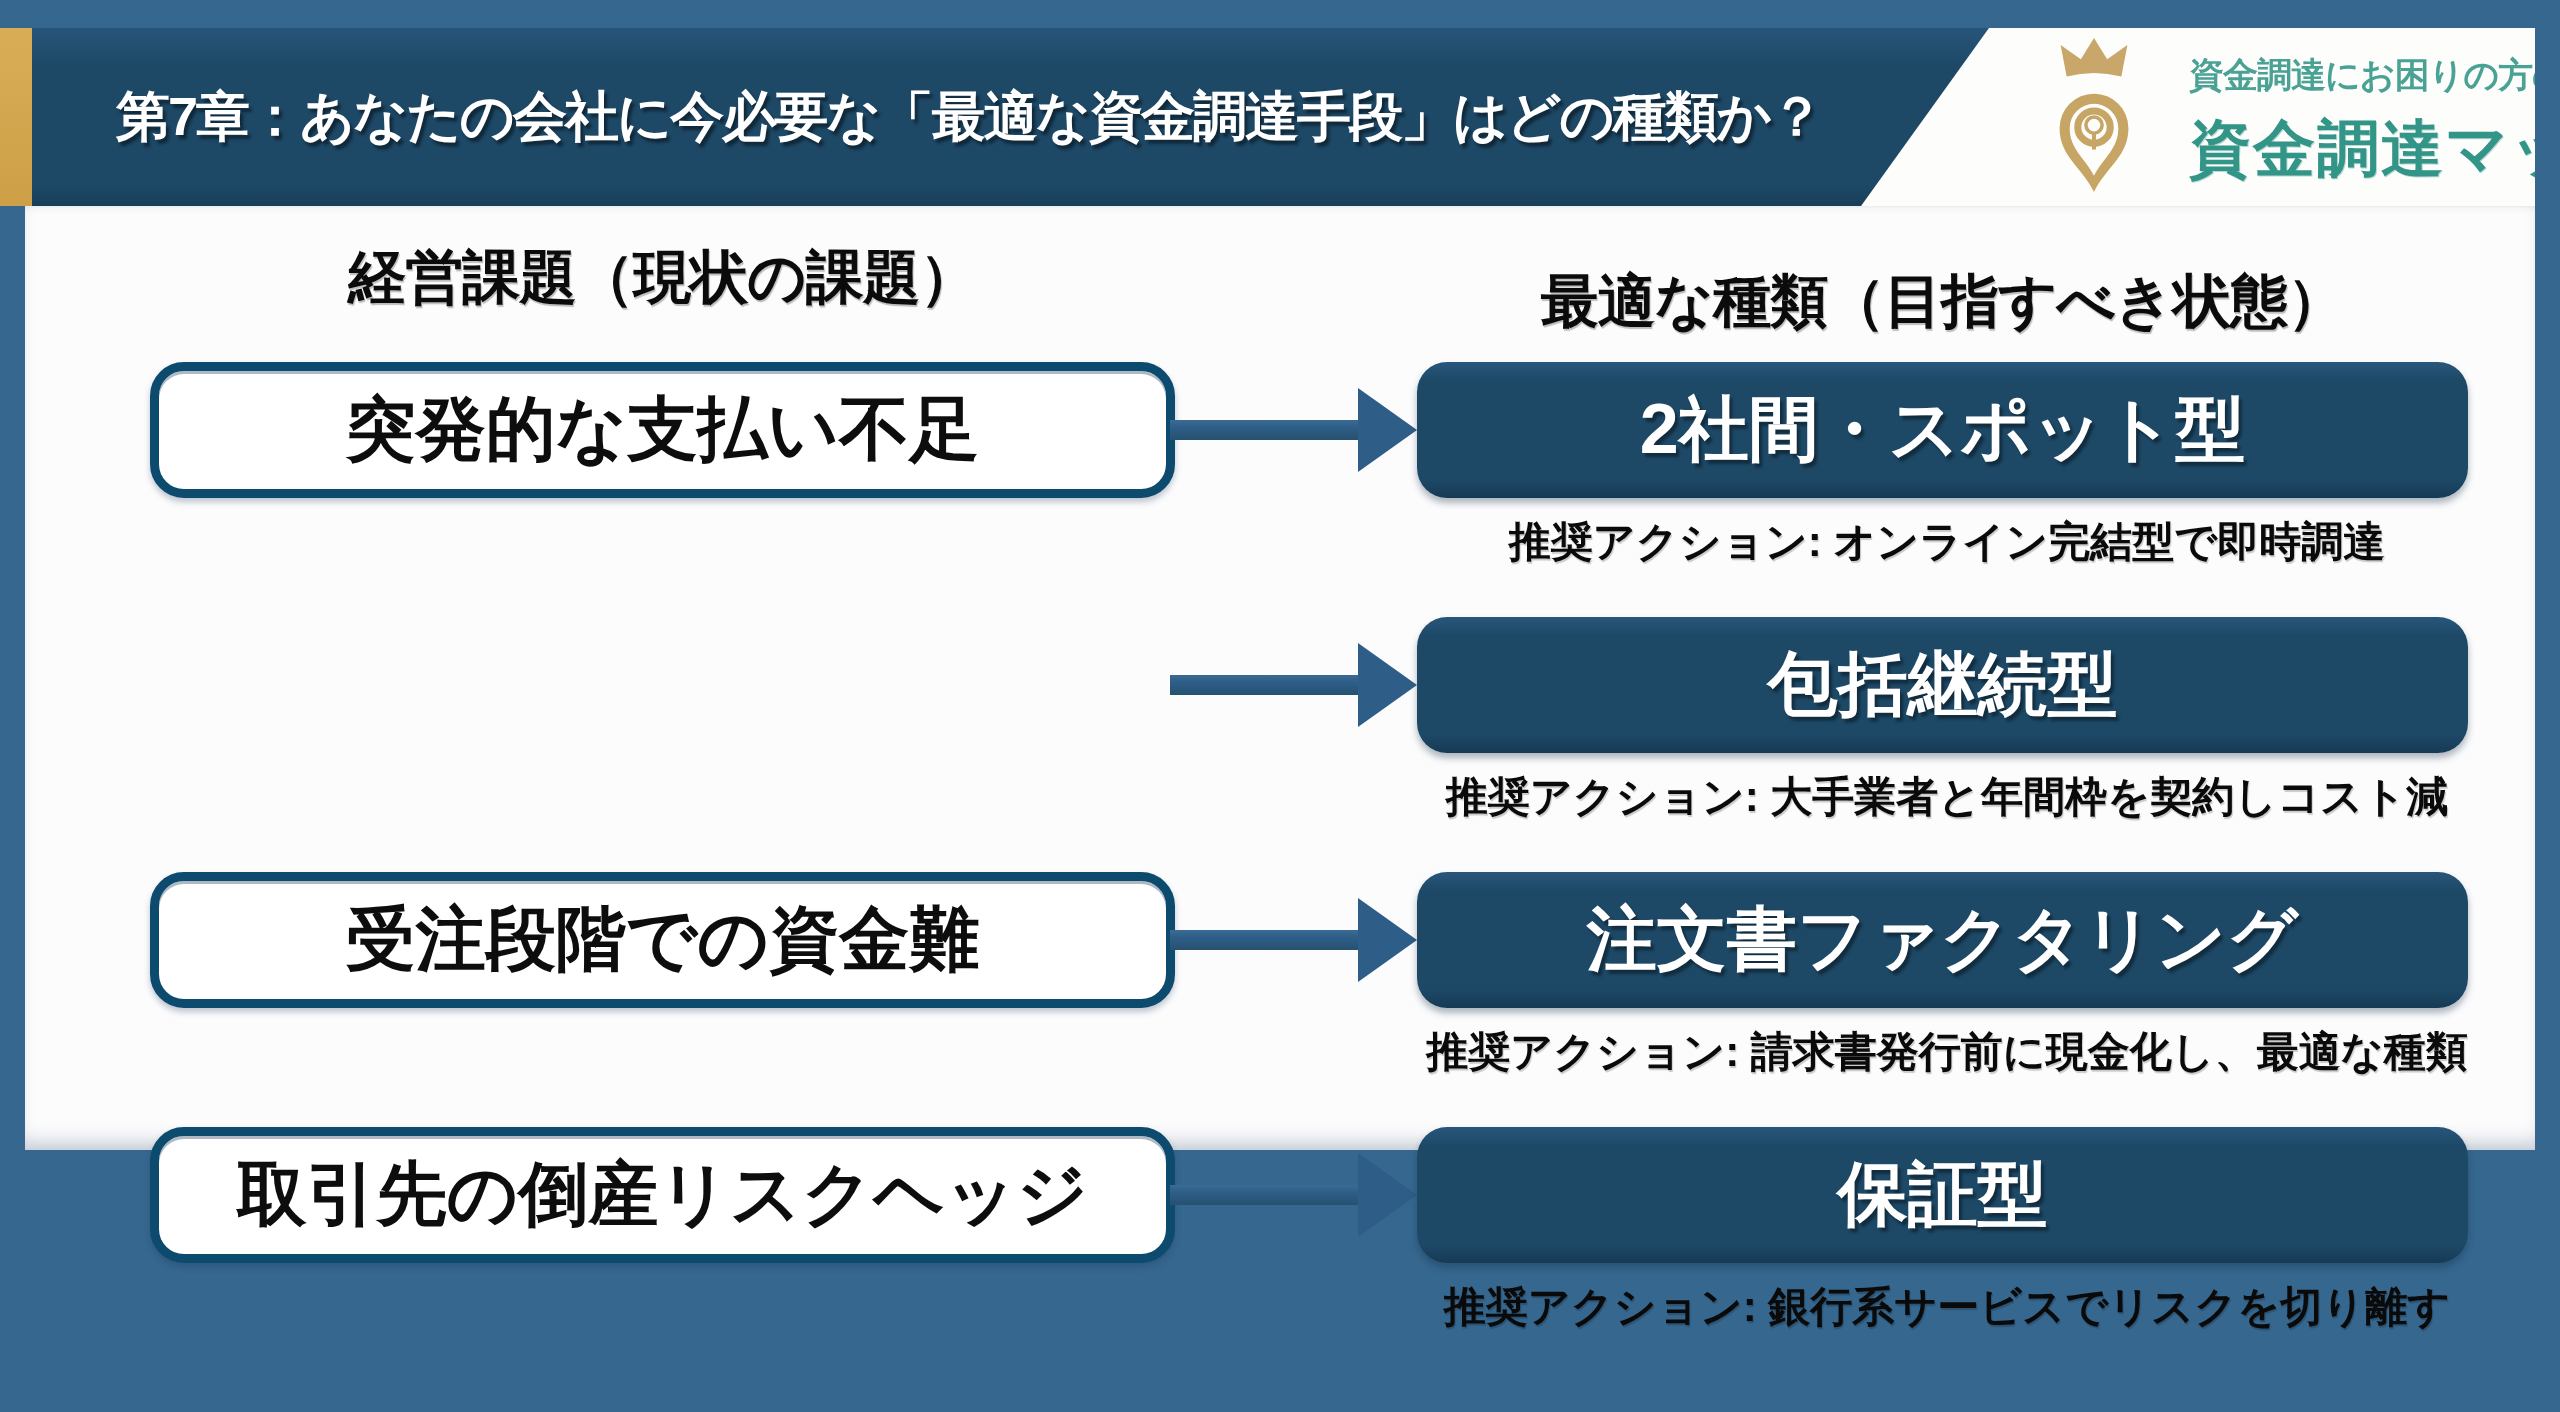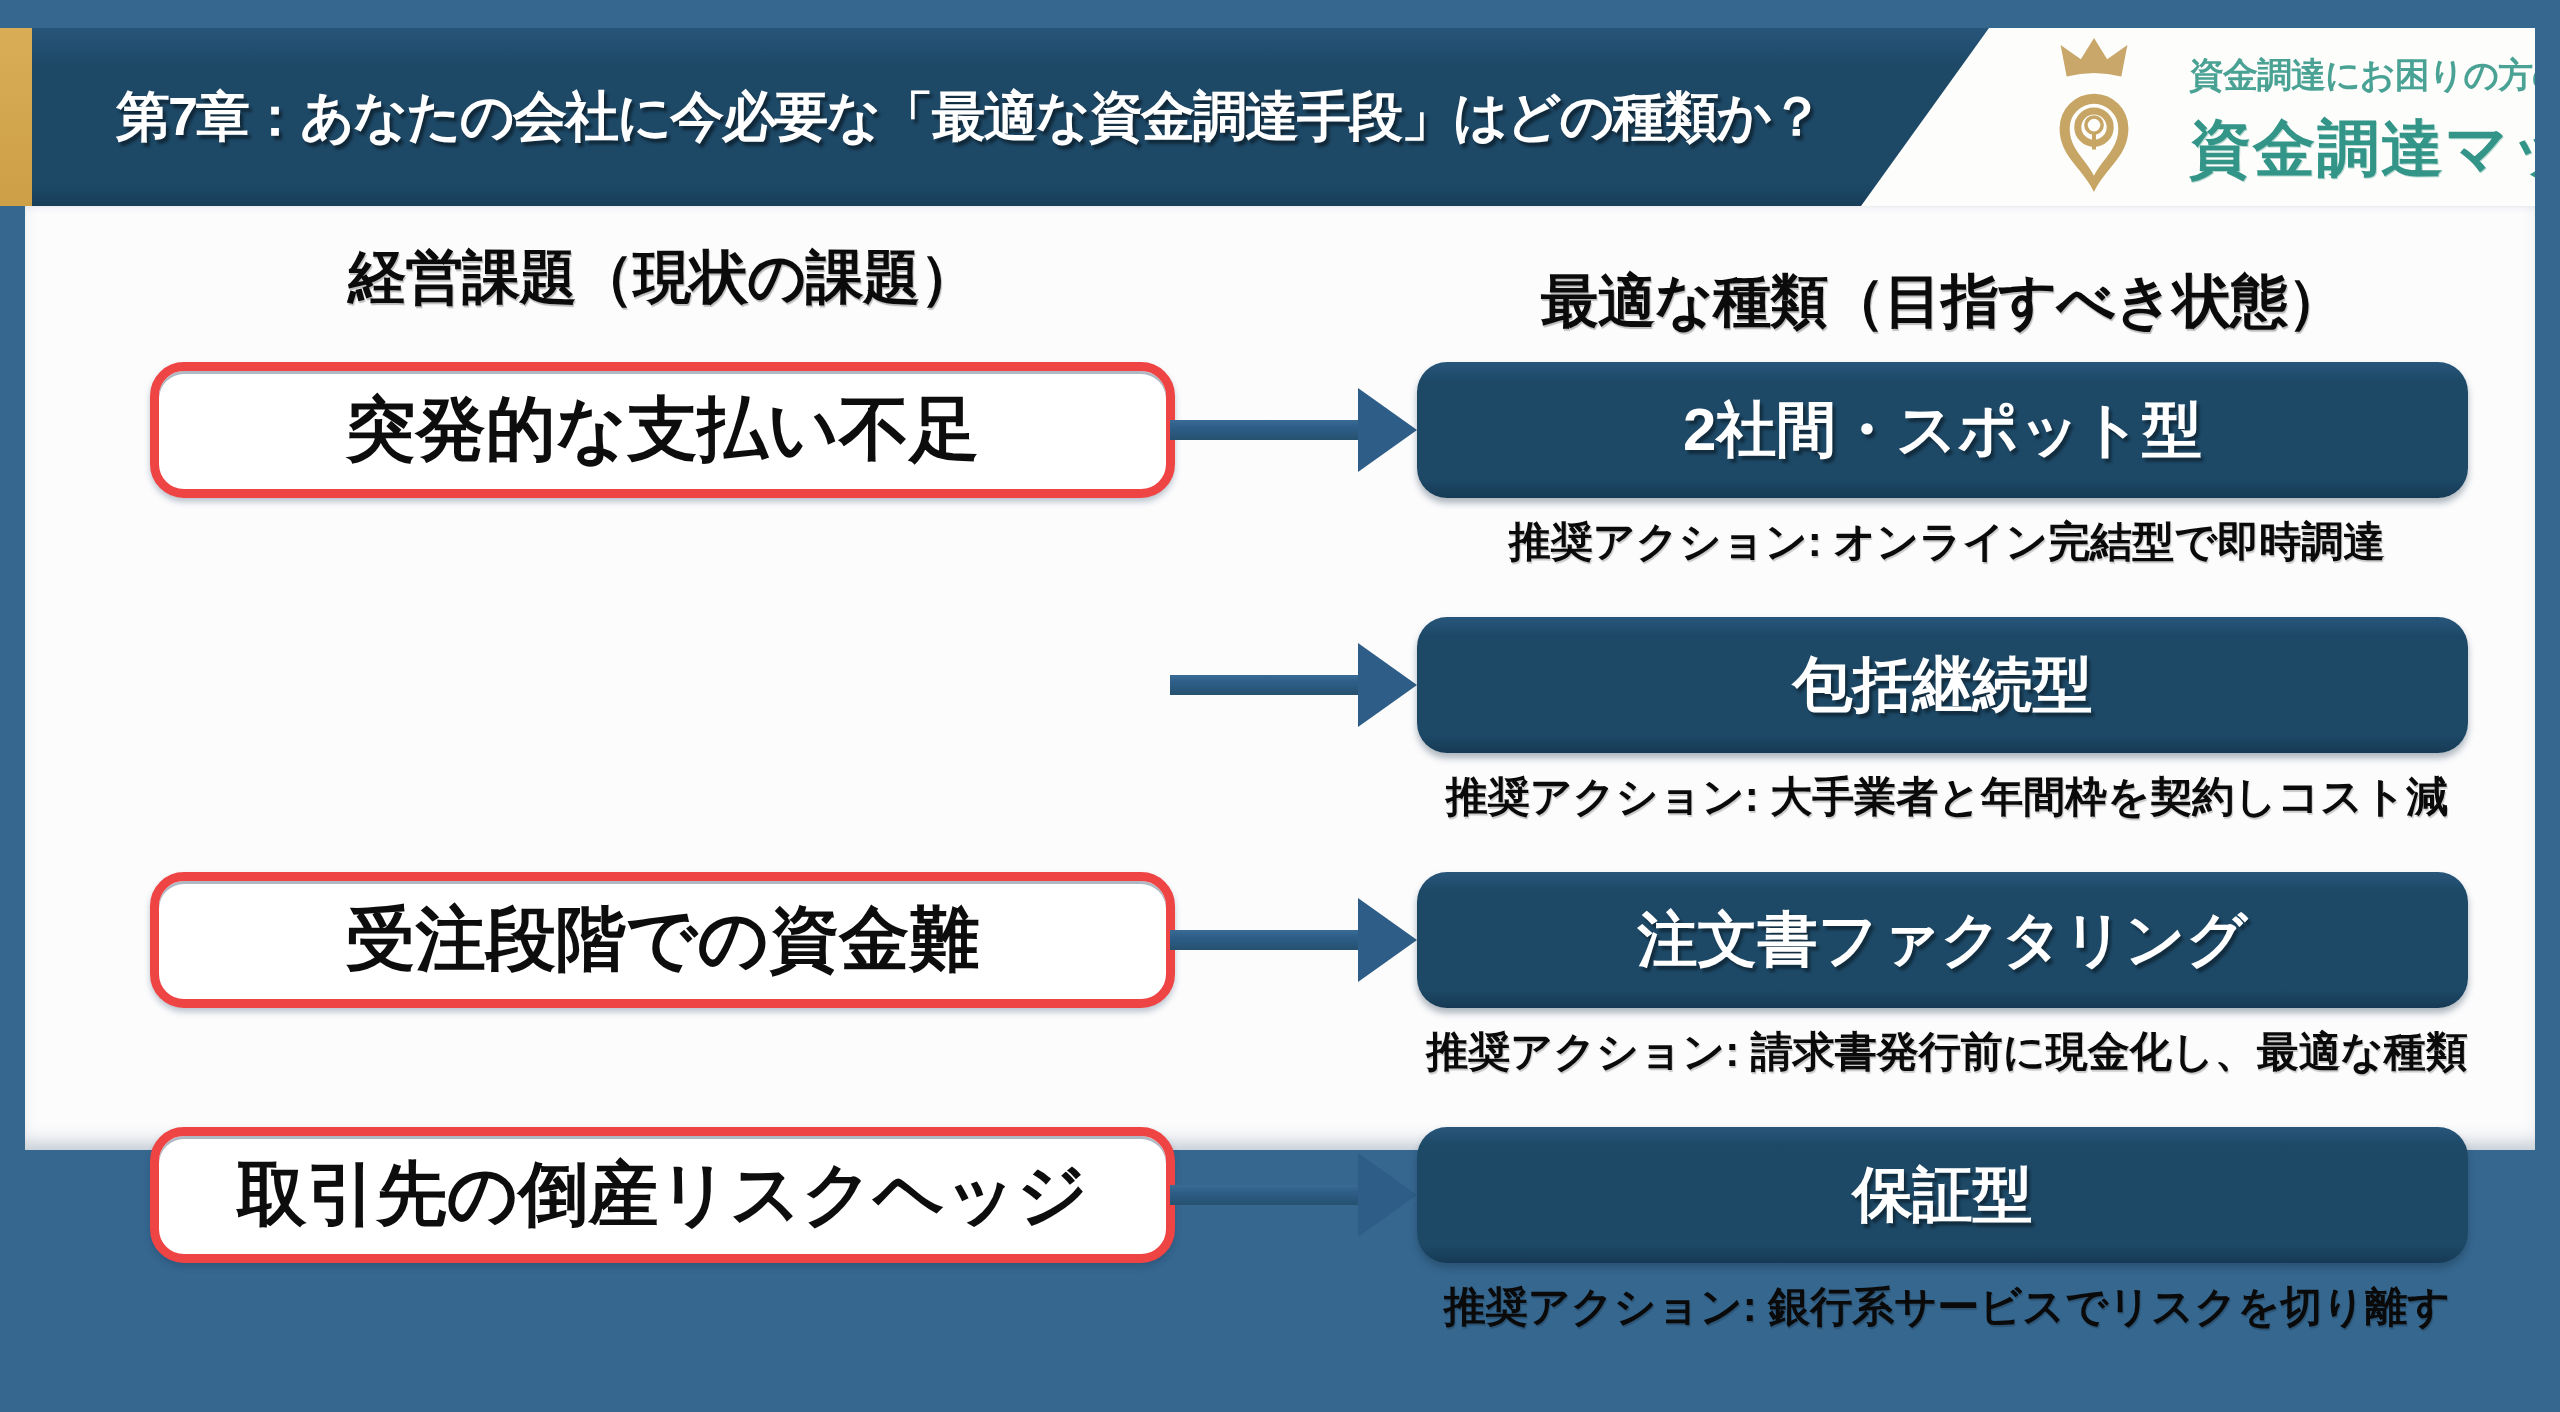--- a/index.html
+++ b/index.html
@@ -48,30 +48,30 @@
   .col-header{
     position:absolute; top:37px; height:70px; display:flex; align-items:center; justify-content:center;
     color:#0b0b0b; font-size:58px; font-weight:bold; letter-spacing:-1px; white-space:nowrap;
     text-shadow:1px 2px 1px rgba(0,0,0,.25);
   }
   .col-header.left{ left:125px; width:1025px; }
   .col-header.right{ left:1392px; width:1051px;margin-top:24px; }
   .row{ position:absolute; left:0; width:2510px; height:230px; }
   .problem-box{
     position:absolute; left:125px; top:0; width:1025px; height:136px; box-sizing:border-box;
-    background:#ffffff; border:9px solid #ef4444; border-radius:34px;
+    background:#ffffff; border:9px solid #0c4a6e; border-radius:34px;
     display:flex; align-items:center; justify-content:center;
     font-size:70px; font-weight:bold; color:#0d0d0d; white-space:nowrap;
     box-shadow:0 4px 6px rgba(25,55,85,.28), inset 0 3px 0 rgba(25,55,85,.35);
   }
   .solution-box{
     position:absolute; left:1392px; top:0; width:1051px; height:136px; box-sizing:border-box;
     background:linear-gradient(180deg,#28567b 0%,#1d4967 14%,#1d4967 86%,#163a55 100%);
     border-radius:30px; display:flex; align-items:center; justify-content:center;
-    font-size:60px; font-weight:bold; color:#ffffff; white-space:nowrap;
+    font-size:70px; font-weight:bold; color:#ffffff; white-space:nowrap;
     text-shadow:3px 4px 3px rgba(0,0,0,.4);
     box-shadow:0 5px 7px rgba(20,45,70,.35);
   }
   .arrow{ position:absolute; left:1145px; top:0; width:247px; height:136px; }
   .arrow .shaft{
     position:absolute; left:0; top:58px; width:192px; height:20px;
     background:linear-gradient(180deg,#3a6b94,#2d5d87 40%,#26516f);
   }
   .arrow .head{
     position:absolute; left:188px; top:26px; width:0; height:0;

